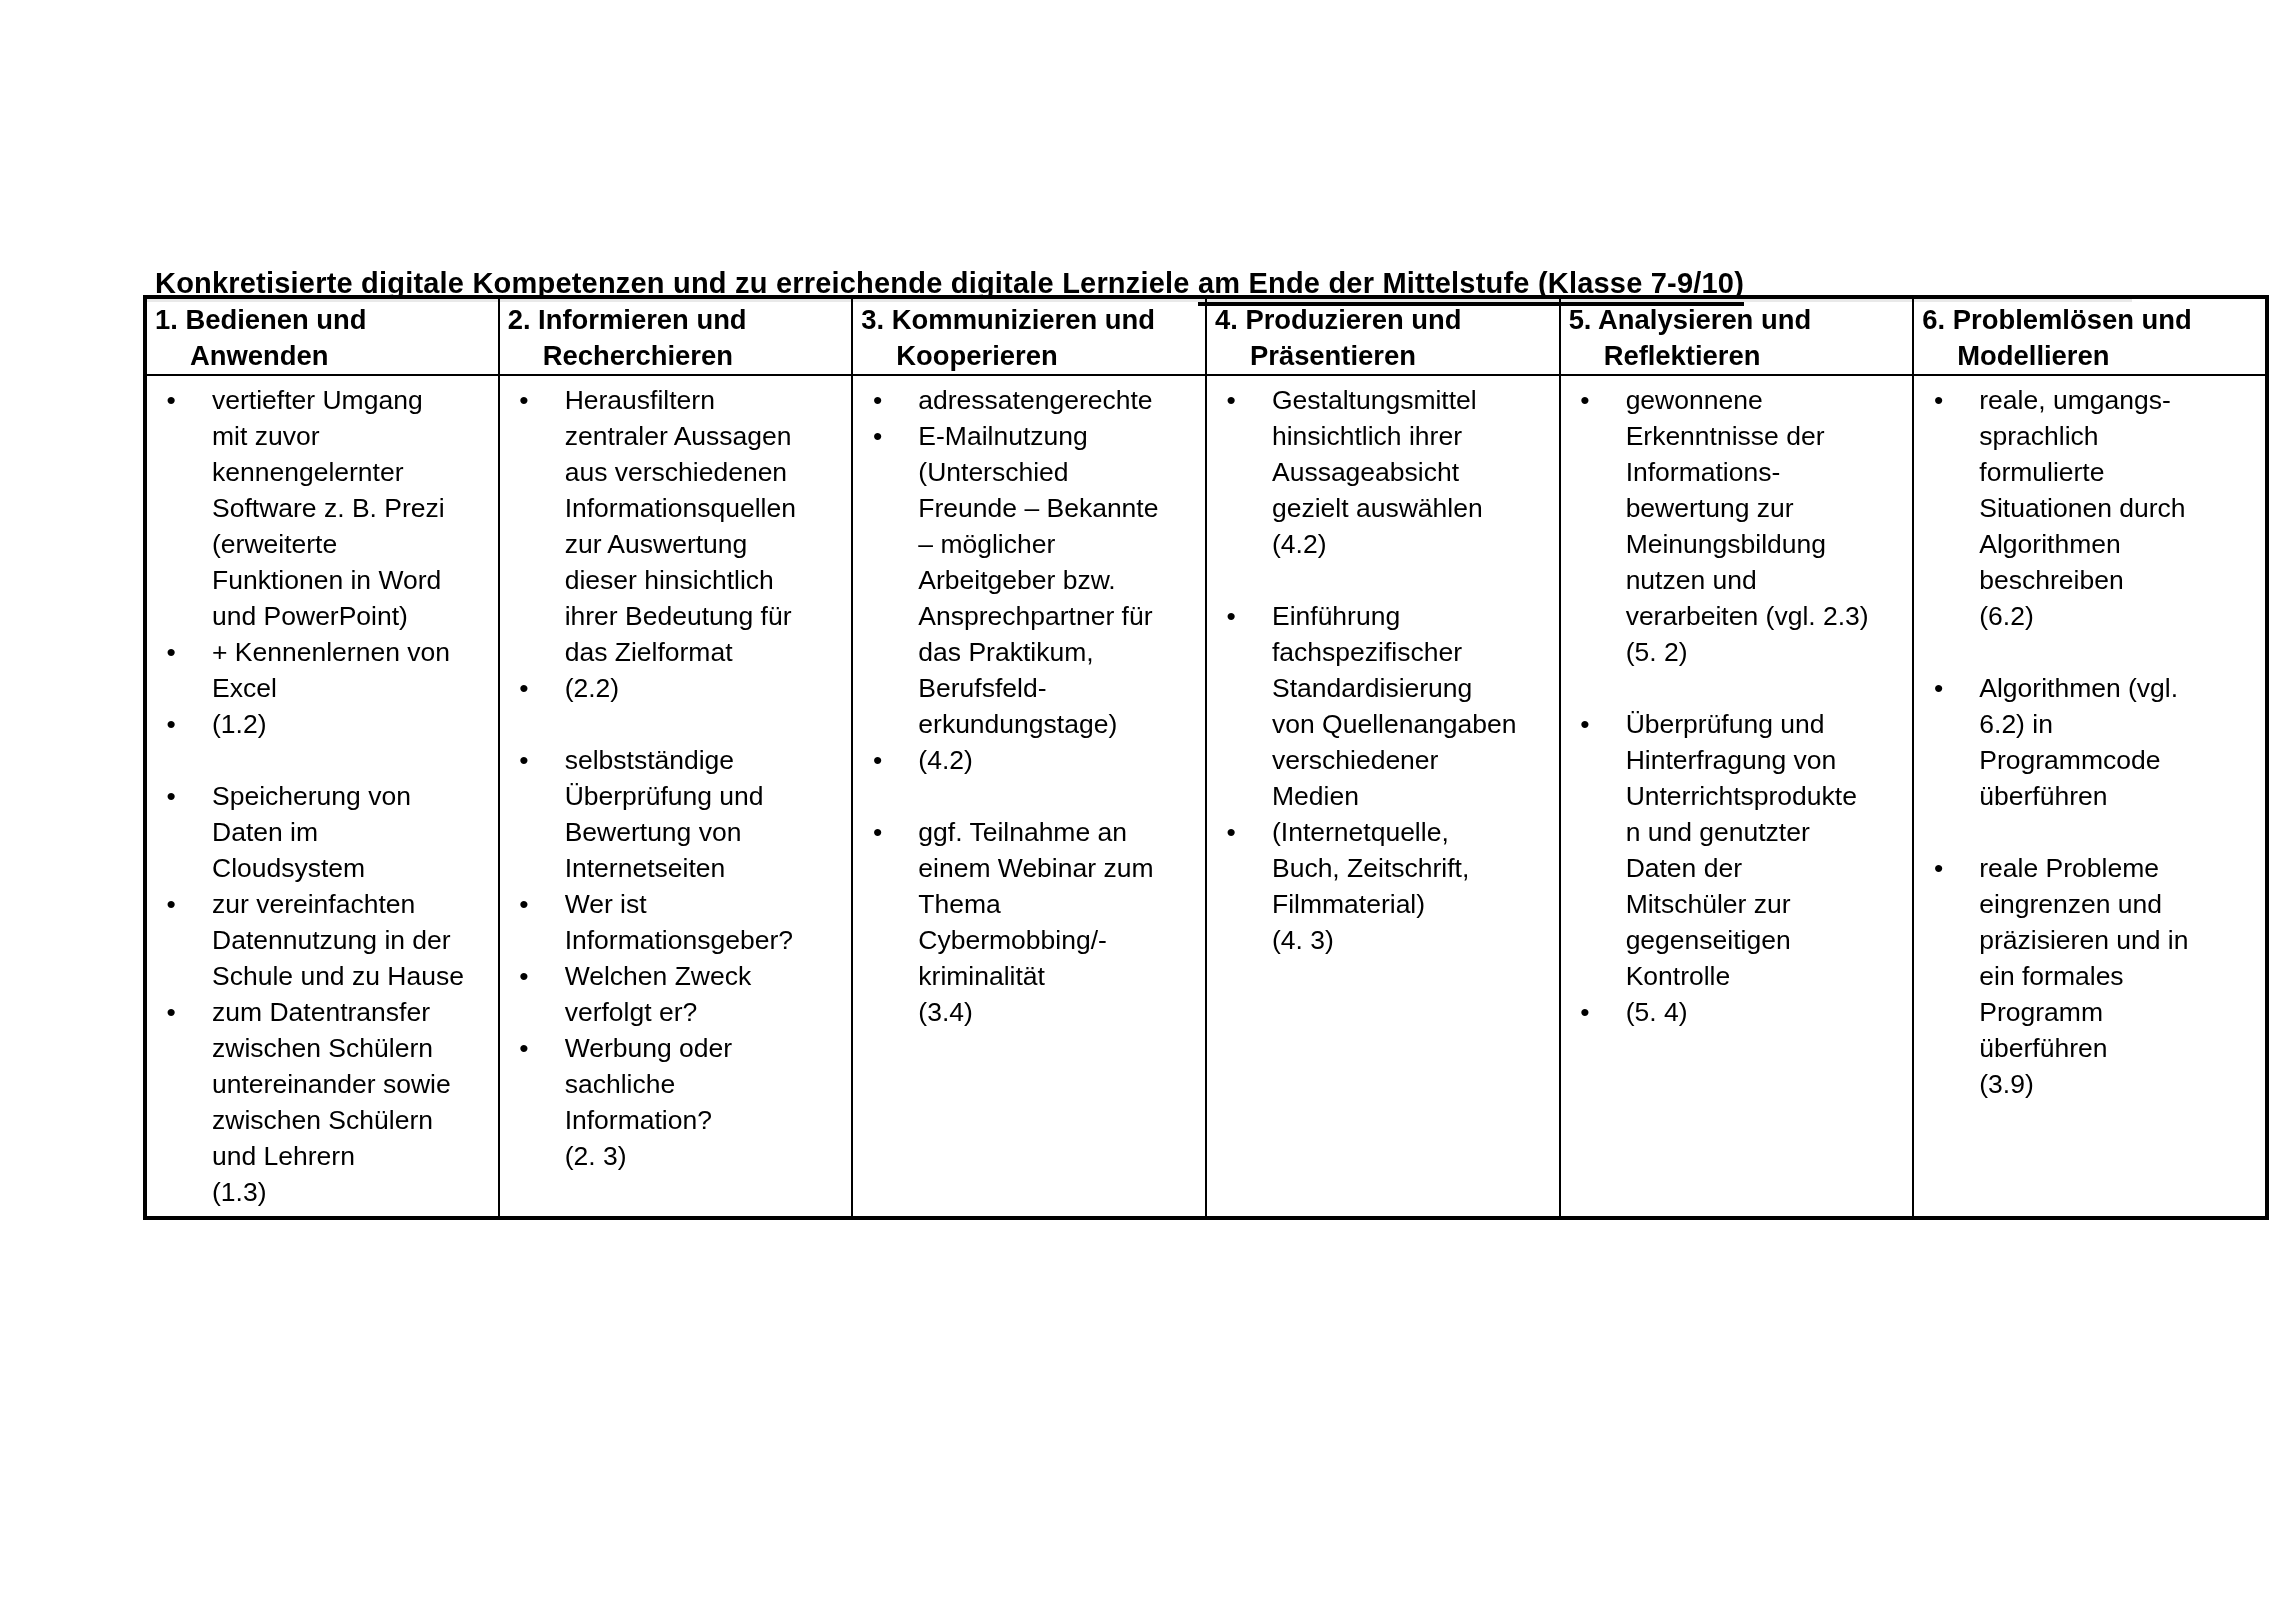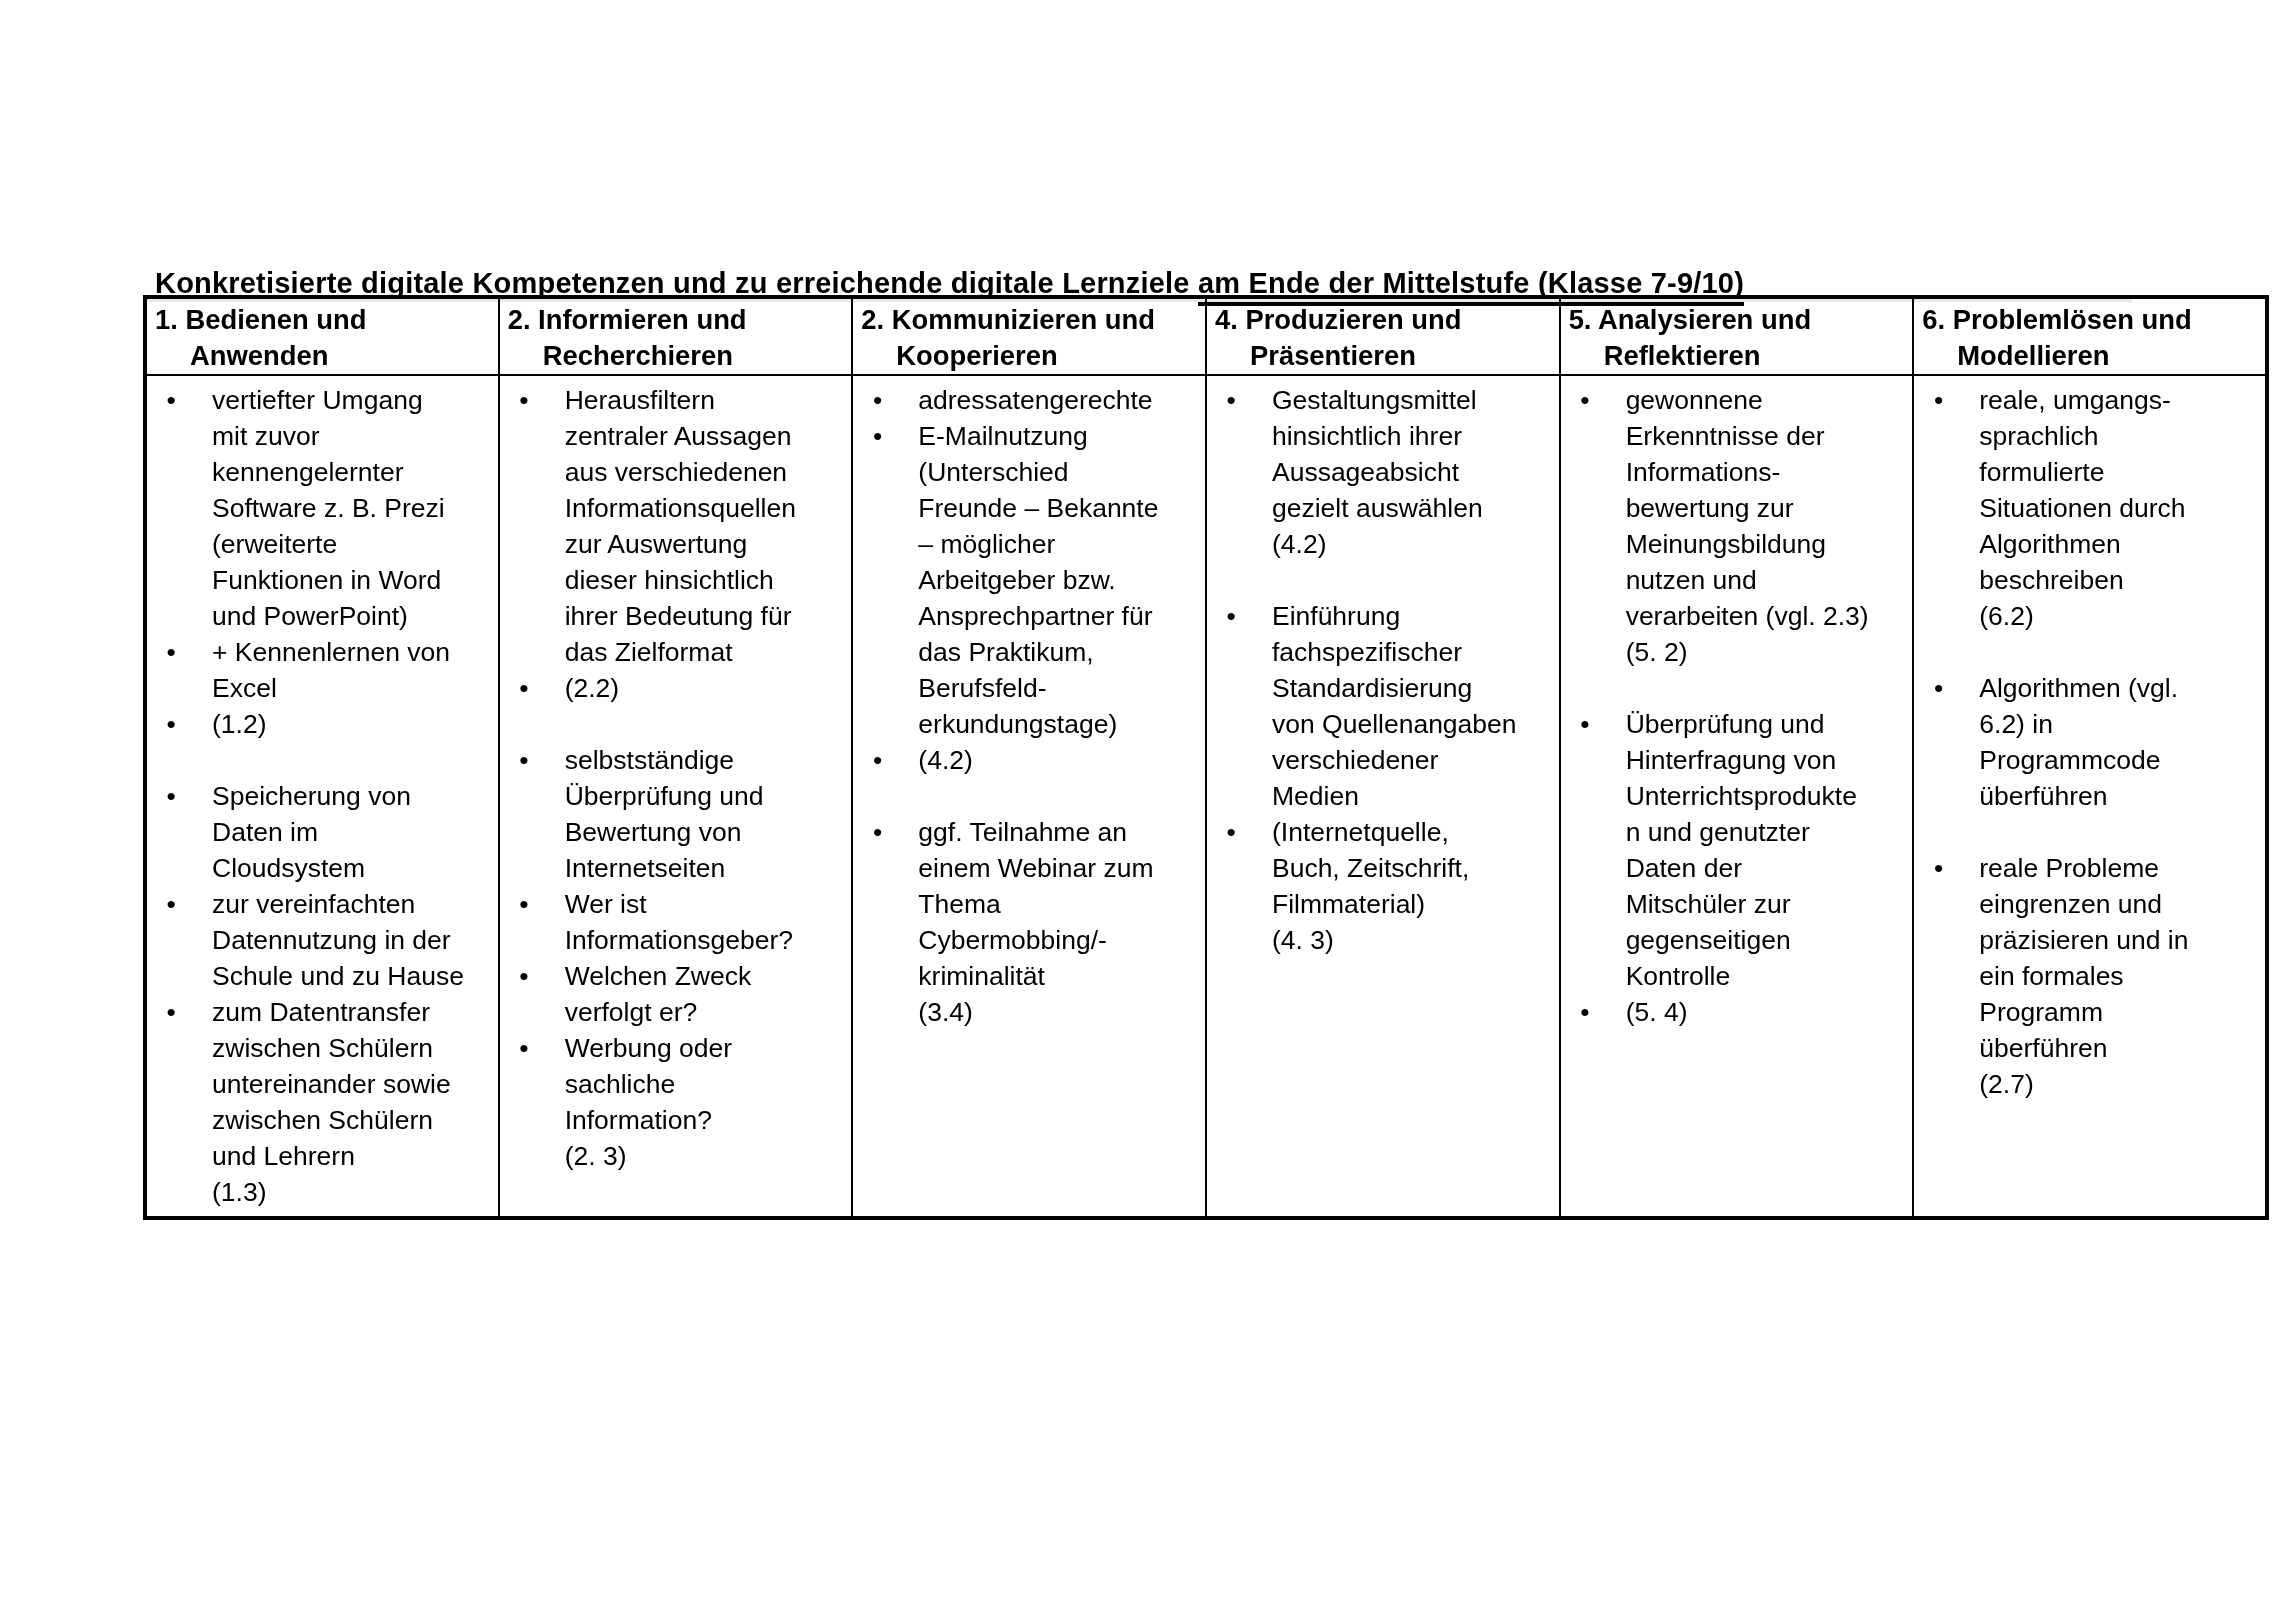--- a/index.html
+++ b/index.html
@@ -83,21 +83,21 @@
 
   <div class="gray-line"></div>
 
   <table class="grid">
     <thead>
         <tr>
           <th>1. Bedienen und
 Anwenden</th>
           <th>2. Informieren und
 Recherchieren</th>
-          <th>2. Kommunizieren und
+          <th>3. Kommunizieren und
 Kooperieren</th>
           <th>4. Produzieren und
 Präsentieren</th>
           <th>5. Analysieren und
 Reflektieren</th>
           <th>6. Problemlösen und
 Modellieren</th>
         </tr>
       </thead>
     <tbody>
@@ -300,21 +300,21 @@
 überführen</span>
               </li>
               <li class="gap">
                 <span class="marker">•</span>
                 <span class="btext">reale Probleme
 eingrenzen und
 präzisieren und in
 ein formales
 Programm
 überführen
-(2.7)</span>
+(3.9)</span>
               </li>
             </ul>
           </td>
         </tr>
       </tbody>
   </table>
 </div>
 
 
 </body></html>

